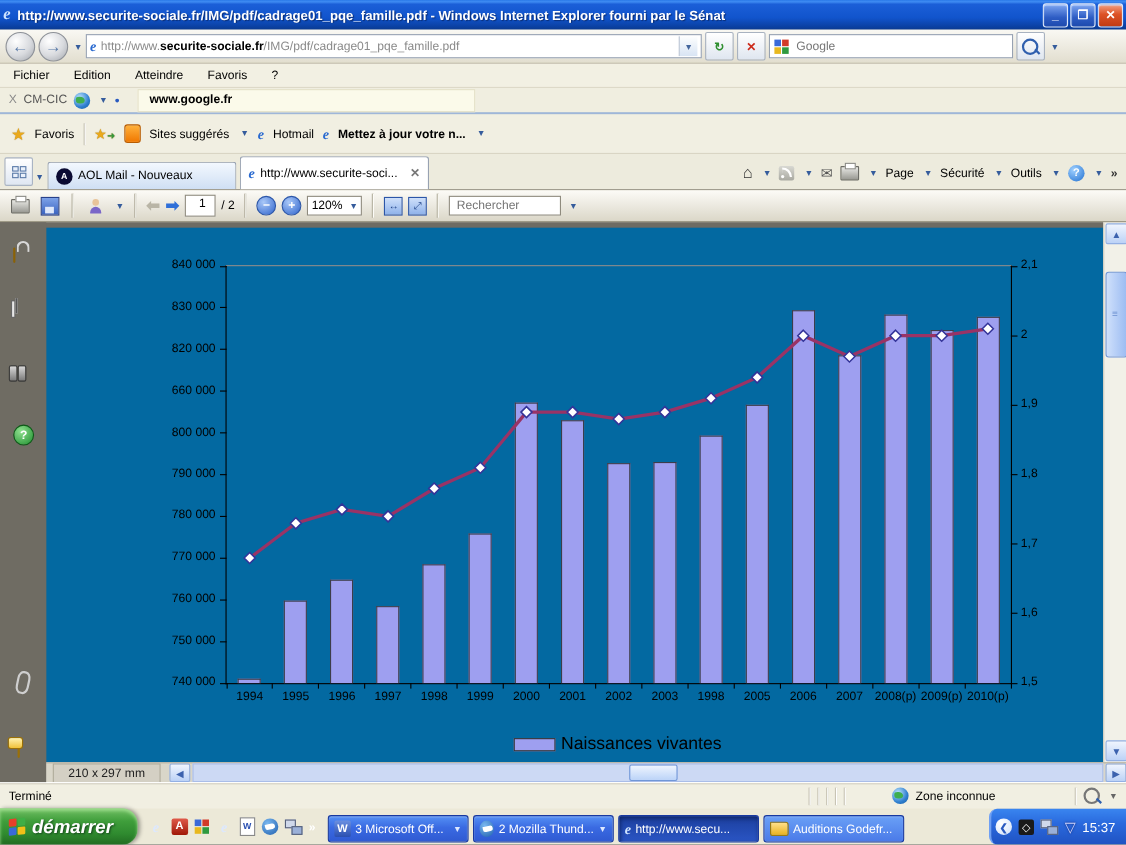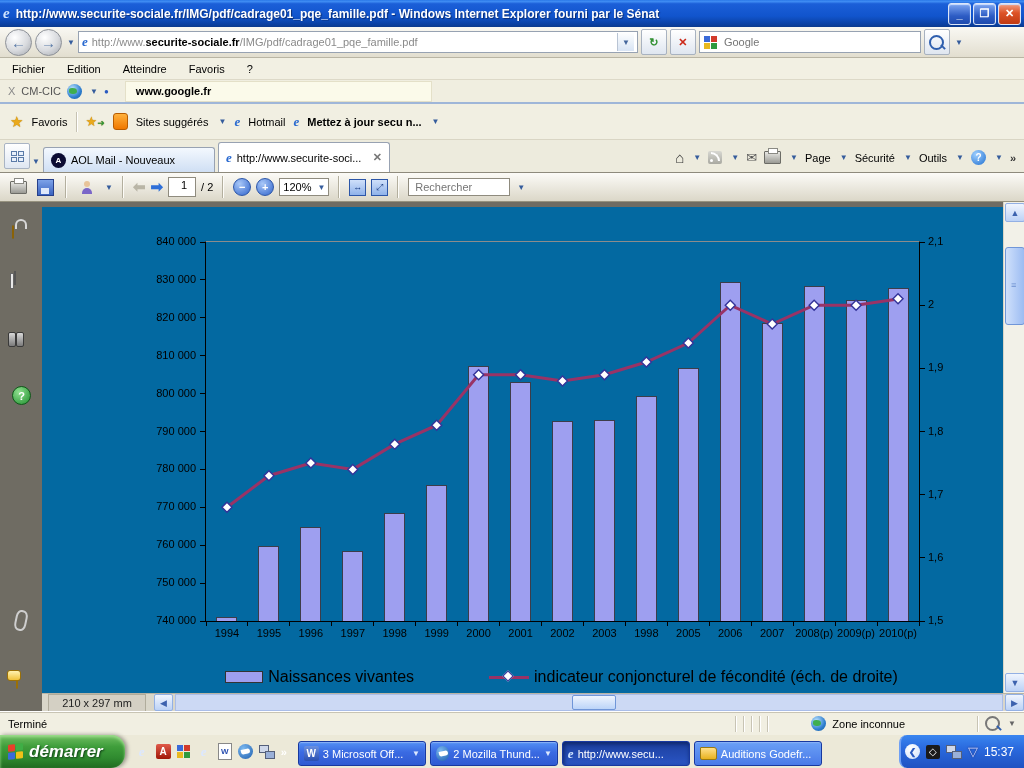--- a/index.html
+++ b/index.html
@@ -224,21 +224,21 @@
     <span class="star">★</span>
     <span>Favoris</span>
     <span class="vsep"></span>
     <span class="star" style="font-size:13px">★<span style="color:#2f9a3f;font-size:9px">➜</span></span>
     <span class="orangeic"></span>
     <span>Sites suggérés</span>
     <span class="drop">▼</span>
     <span class="ie-e" style="color:#2a6ad0;font-size:13px">e</span>
     <span>Hotmail</span>
     <span class="ie-e" style="color:#2a6ad0;font-size:13px">e</span>
-    <b>Mettez à jour secu n...</b>
+    <b>Mettez à jour votre n...</b>
     <span class="drop">▼</span>
   </div>
 
   <div class="abs tabrow">
     <span class="qtbtn">
         <span class="grid4">
           <i></i>
           <i></i>
           <i></i>
           <i></i>
@@ -319,21 +319,21 @@
     </div>
 
     <div class="page">
       <div id="plot">
           <div class="ytl" style="top: -7px;">840 000</div>
           <div class="ytm" style="top: -0.5px;"></div>
           <div class="ytl" style="top: 30.9px;">830 000</div>
           <div class="ytm" style="top: 37.4px;"></div>
           <div class="ytl" style="top: 68.8px;">820 000</div>
           <div class="ytm" style="top: 75.3px;"></div>
-          <div class="ytl" style="top: 106.7px;">810 000</div>
+          <div class="ytl" style="top: 106.7px;">660 000</div>
           <div class="ytm" style="top: 113.2px;"></div>
           <div class="ytl" style="top: 144.6px;">800 000</div>
           <div class="ytm" style="top: 151.1px;"></div>
           <div class="ytl" style="top: 182.5px;">790 000</div>
           <div class="ytm" style="top: 189px;"></div>
           <div class="ytl" style="top: 220.4px;">780 000</div>
           <div class="ytm" style="top: 226.9px;"></div>
           <div class="ytl" style="top: 258.3px;">770 000</div>
           <div class="ytm" style="top: 264.8px;"></div>
           <div class="ytl" style="top: 296.2px;">760 000</div>
@@ -427,26 +427,20 @@
             <path d="M 608.1470588235294 58.166666666666714 L 613.1470588235294 63.166666666666714 L 608.1470588235294 68.16666666666671 L 603.1470588235294 63.166666666666714 Z" fill="#ffffff" stroke="#333399" stroke-width="1.4"></path>
             <path d="M 650.0882352941176 58.166666666666714 L 655.0882352941176 63.166666666666714 L 650.0882352941176 68.16666666666671 L 645.0882352941176 63.166666666666714 Z" fill="#ffffff" stroke="#333399" stroke-width="1.4"></path>
             <path d="M 692.0294117647059 51.85000000000018 L 697.0294117647059 56.85000000000018 L 692.0294117647059 61.85000000000018 L 687.0294117647059 56.85000000000018 Z" fill="#ffffff" stroke="#333399" stroke-width="1.4"></path>
           </svg>
         </div>
       <div class="legend">
         <span class="leg-item">
           <span class="leg-swatch"></span>
           <span>Naissances vivantes</span>
         </span>
-        <span class="leg-item">
-          <span class="leg-line">
-              <span class="leg-diamond"></span>
-            </span>
-          <span>indicateur conjoncturel de fécondité (éch. de droite)</span>
-        </span>
       </div>
     </div>
 
     <div class="vscroll">
       <span class="sarr" style="top:1px">▲</span>
       <span class="sthumb" style="top:45px;height:76px"></span>
       <span class="sarr" style="top:471px">▼</span>
     </div>
   </div>
 

